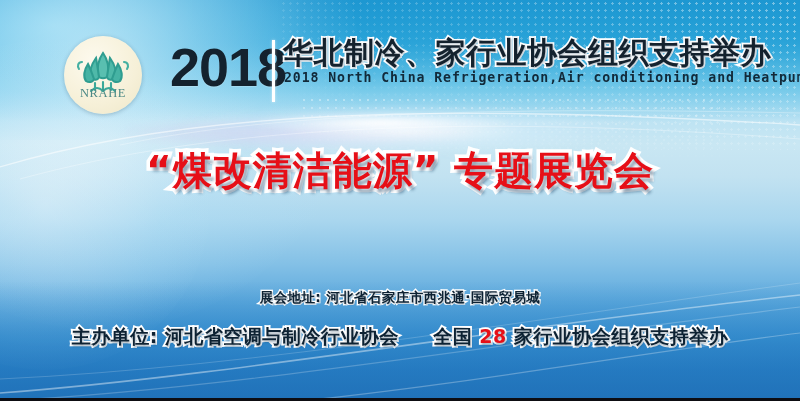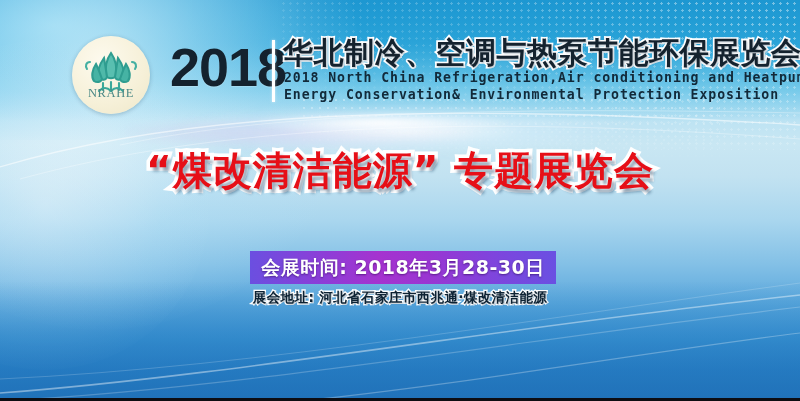--- a/index.html
+++ b/index.html
@@ -147,21 +147,21 @@
   }
   .bg-bottomline {
     position: absolute;
     left: 0; bottom: 0; right: 0; height: 3px;
     background: #0d0d12;
   }
 
   
   .logo {
     position: absolute;
-    left: 72px; top: 36px;
+    left: 64px; top: 36px;
     width: 78px; height: 78px;
     border-radius: 50%;
     background: radial-gradient(circle at 38% 32%, #fdfaee 0%, #f6f0d8 60%, #eee7c8 100%);
     box-shadow: 0 1px 4px rgba(0,40,70,0.25);
     display: flex; align-items: flex-end; justify-content: center;
   }
   .logo svg { display: block; }
   .logo-text {
     position: absolute;
     left: 0; right: 0; bottom: 13px;
@@ -345,27 +345,30 @@
         <path d="M60,26 C64,26 65,30 63,33" stroke="#45b0a2"></path>
         <path d="M31,47 L31,54 M39,46 L39,55 M47,47 L47,54" stroke="#3aa89a"></path>
         <path d="M27,55 C31,51 35,51 39,55 C43,51 47,51 51,55" stroke="#3aa89a"></path>
       </g>
     </svg>
     <div class="logo-text">NRAHE</div>
   </div>
 
   <div class="year">2018</div>
   <div class="divider"></div>
-  <div class="head-cn">华北制冷、空调与热泵节能环保展览会</div>
+  <div class="head-cn">华北制冷、家行业协会组织支持举办</div>
   <div class="head-en l1">2018 North China Refrigeration,Air conditioning and Heatpump</div>
-  <div class="head-en l2">Energy Conservation&amp; Environmental Protection Exposition</div>
 
   <div class="main-title">“煤改清洁能源” 专题展览会</div>
 
-  <div class="date-bar">
-    <div class="date-bar-text">会展时间:  2018年3月28-30日</div>
+
+  <div class="address">展会地址:  河北省石家庄市西兆通·国际贸易城</div>
+
+  <div class="organizer">
+    <span>主办单位: 河北省空调与制冷行业协会</span>
+    <span class="gap"></span>
+    <span>全国</span>
+    <span class="org-count">28</span>
+    <span>家行业协会组织支持举办</span>
   </div>
 
-  <div class="address">展会地址:  河北省石家庄市西兆通·煤改清洁能源</div>
-
-
 
 </div>
 
 </body></html>

